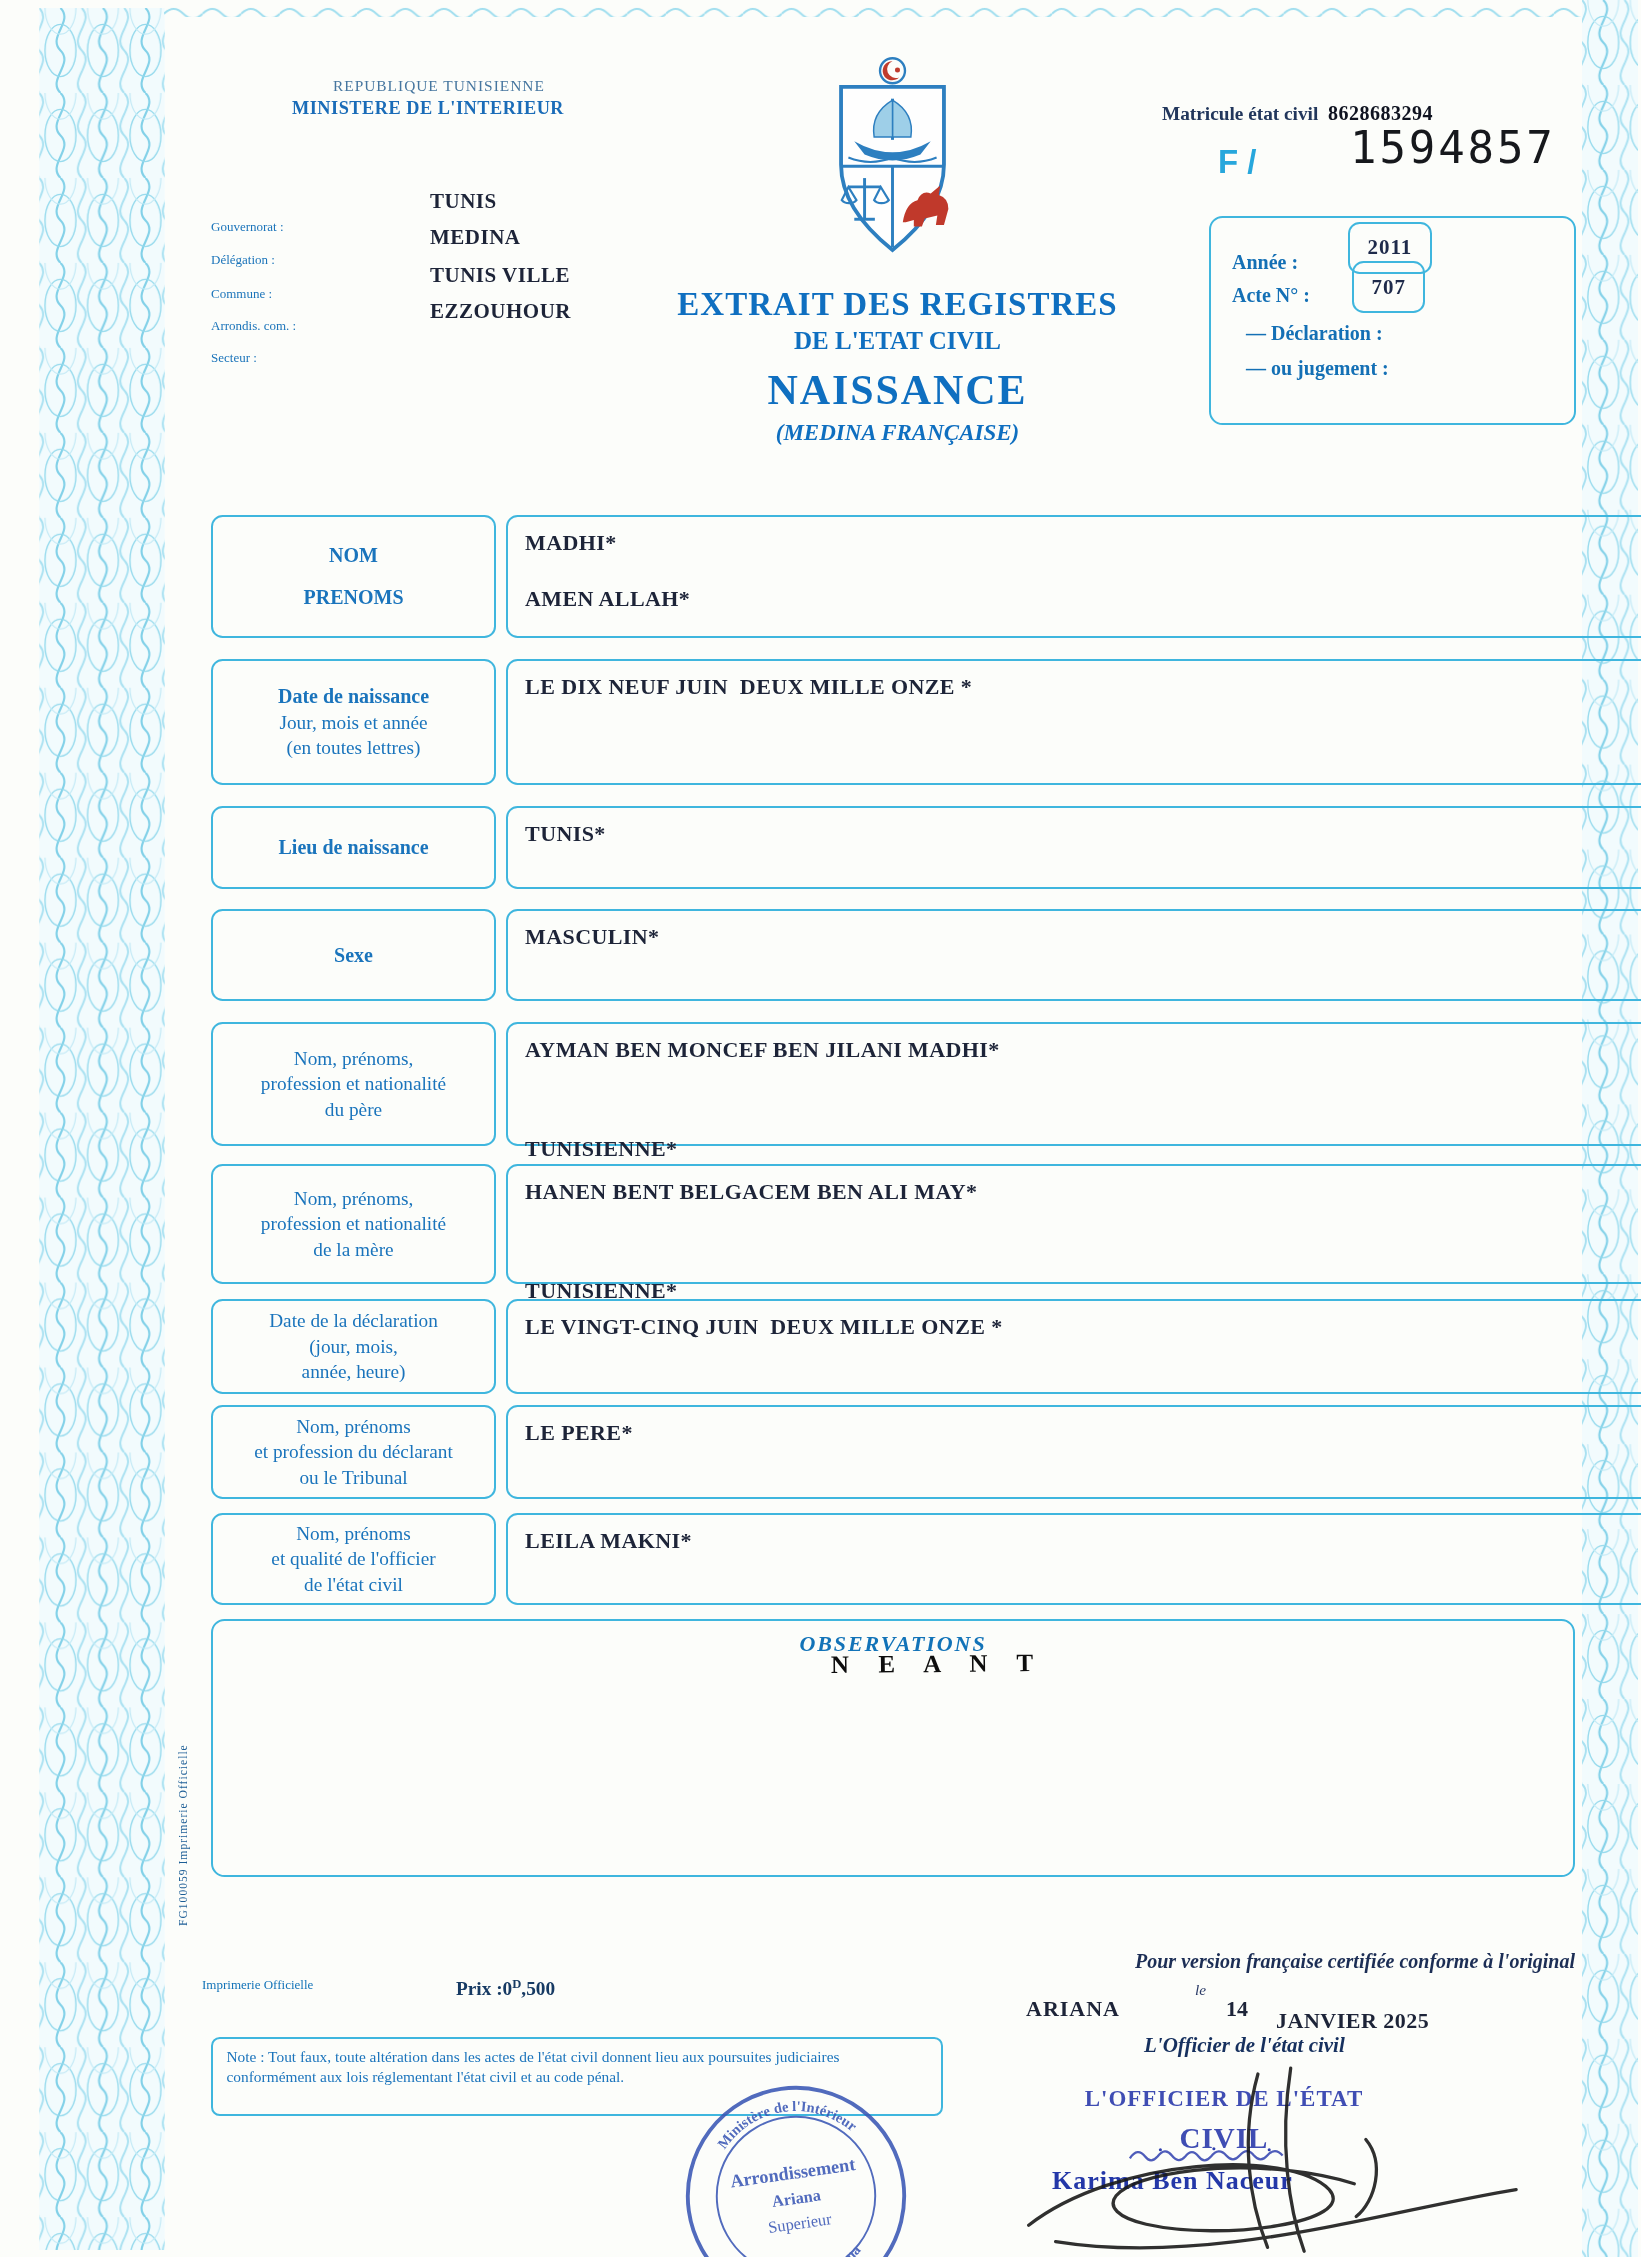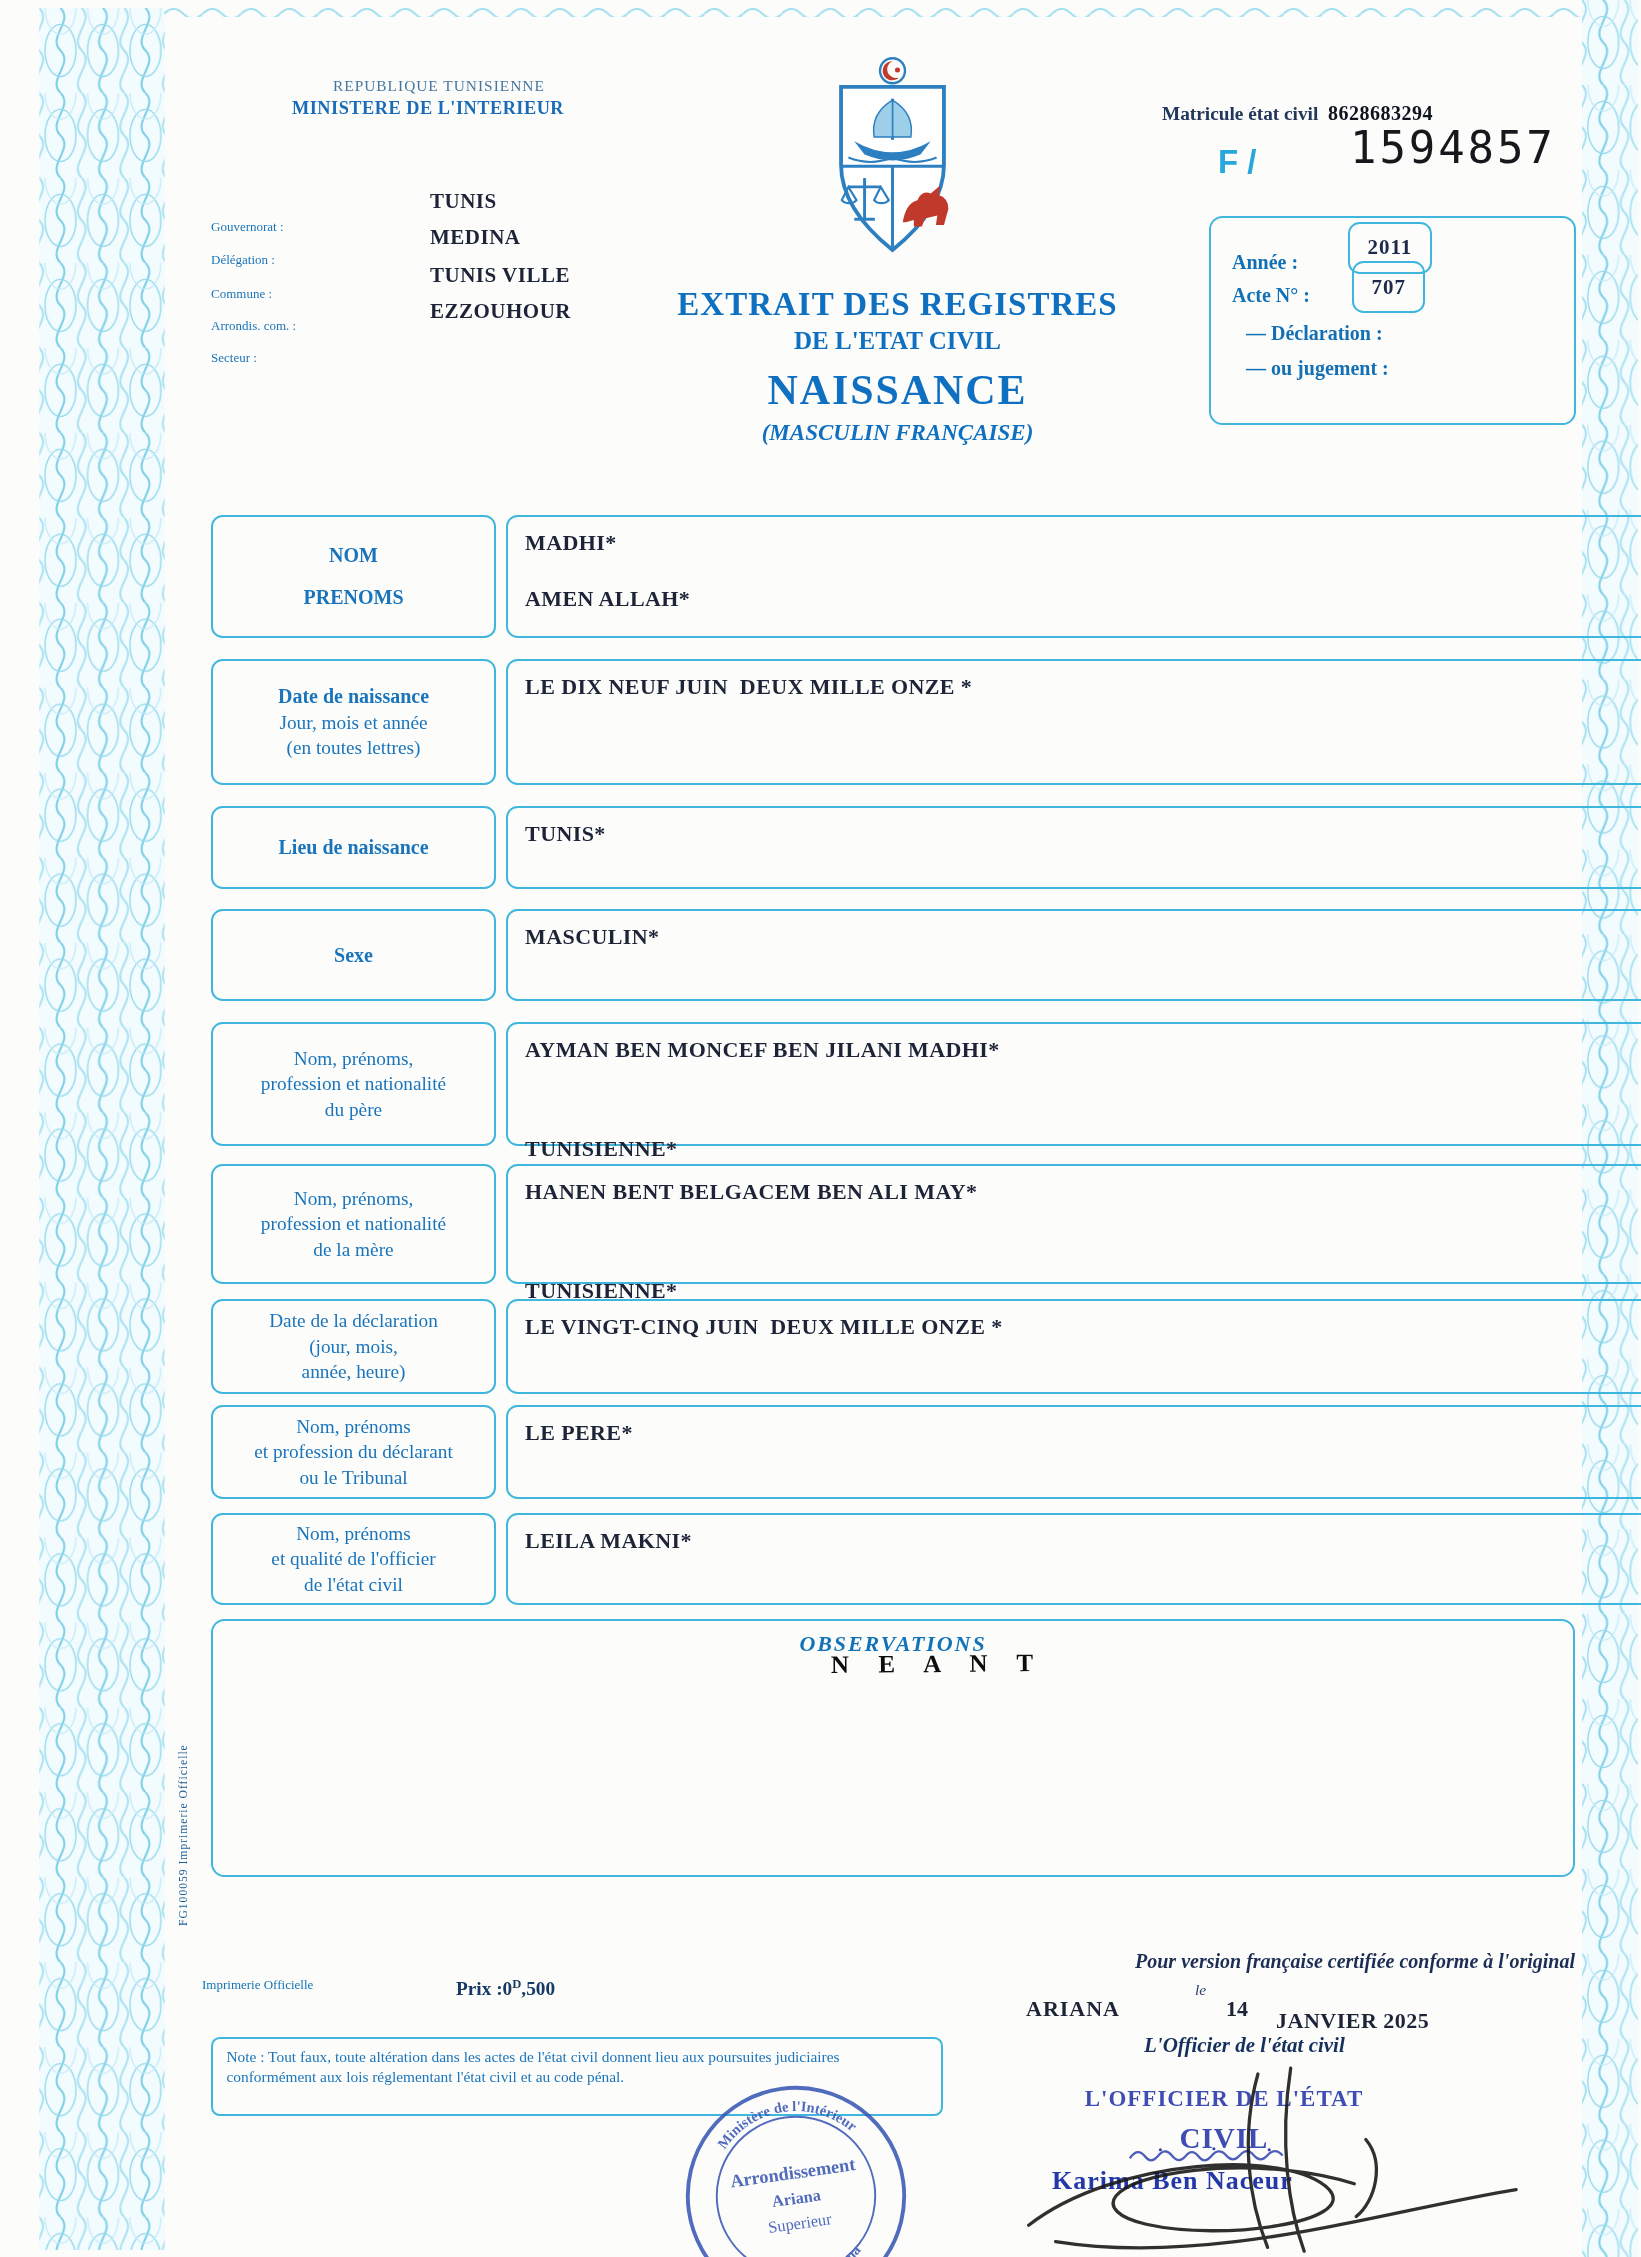--- a/index.html
+++ b/index.html
@@ -151,21 +151,21 @@
   <div class="loc-label" style="top:350px">Secteur :</div>
   <div class="loc-value" style="top:189px">TUNIS</div>
   <div class="loc-value" style="top:225px">MEDINA</div>
   <div class="loc-value" style="top:263px">TUNIS VILLE</div>
   <div class="loc-value" style="top:299px">EZZOUHOUR</div>
 
   <div class="title-wrap">
     <div class="title-1">EXTRAIT DES REGISTRES</div>
     <div class="title-2">DE L'ETAT CIVIL</div>
     <div class="title-3">NAISSANCE</div>
-    <div class="title-4">(MASCULIN FRANÇAISE)</div>
+    <div class="title-4">(MEDINA FRANÇAISE)</div>
   </div>
 
   <div class="acte-box">
     <div class="val" style="left:137px;top:3.9px">2011</div>
     <div class="lab" style="left:21px;top:33px">Année :</div>
     <div class="val" style="left:141px;top:43px">707</div>
     <div class="lab" style="left:21px;top:66px">Acte N° :</div>
     <div class="lab" style="left:35px;top:104px">— Déclaration :</div>
     <div class="lab" style="left:35px;top:139px">— ou jugement :</div>
   </div>

